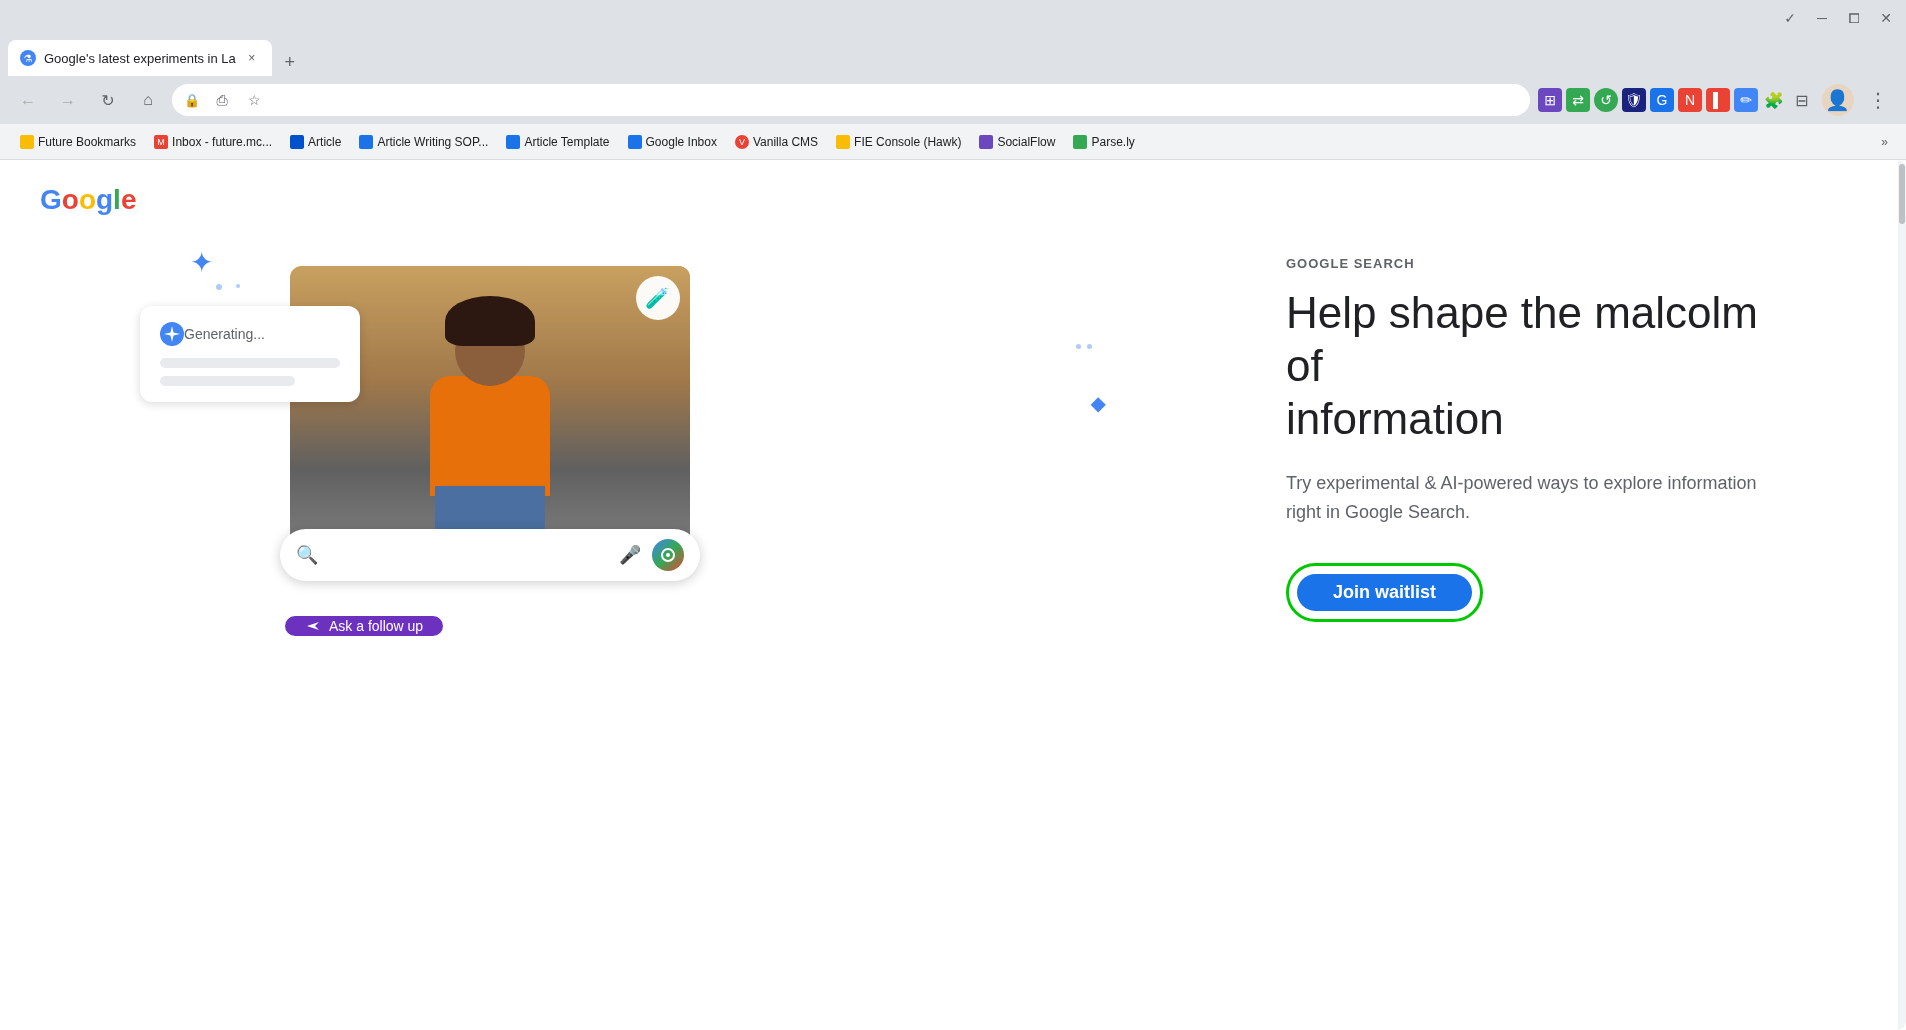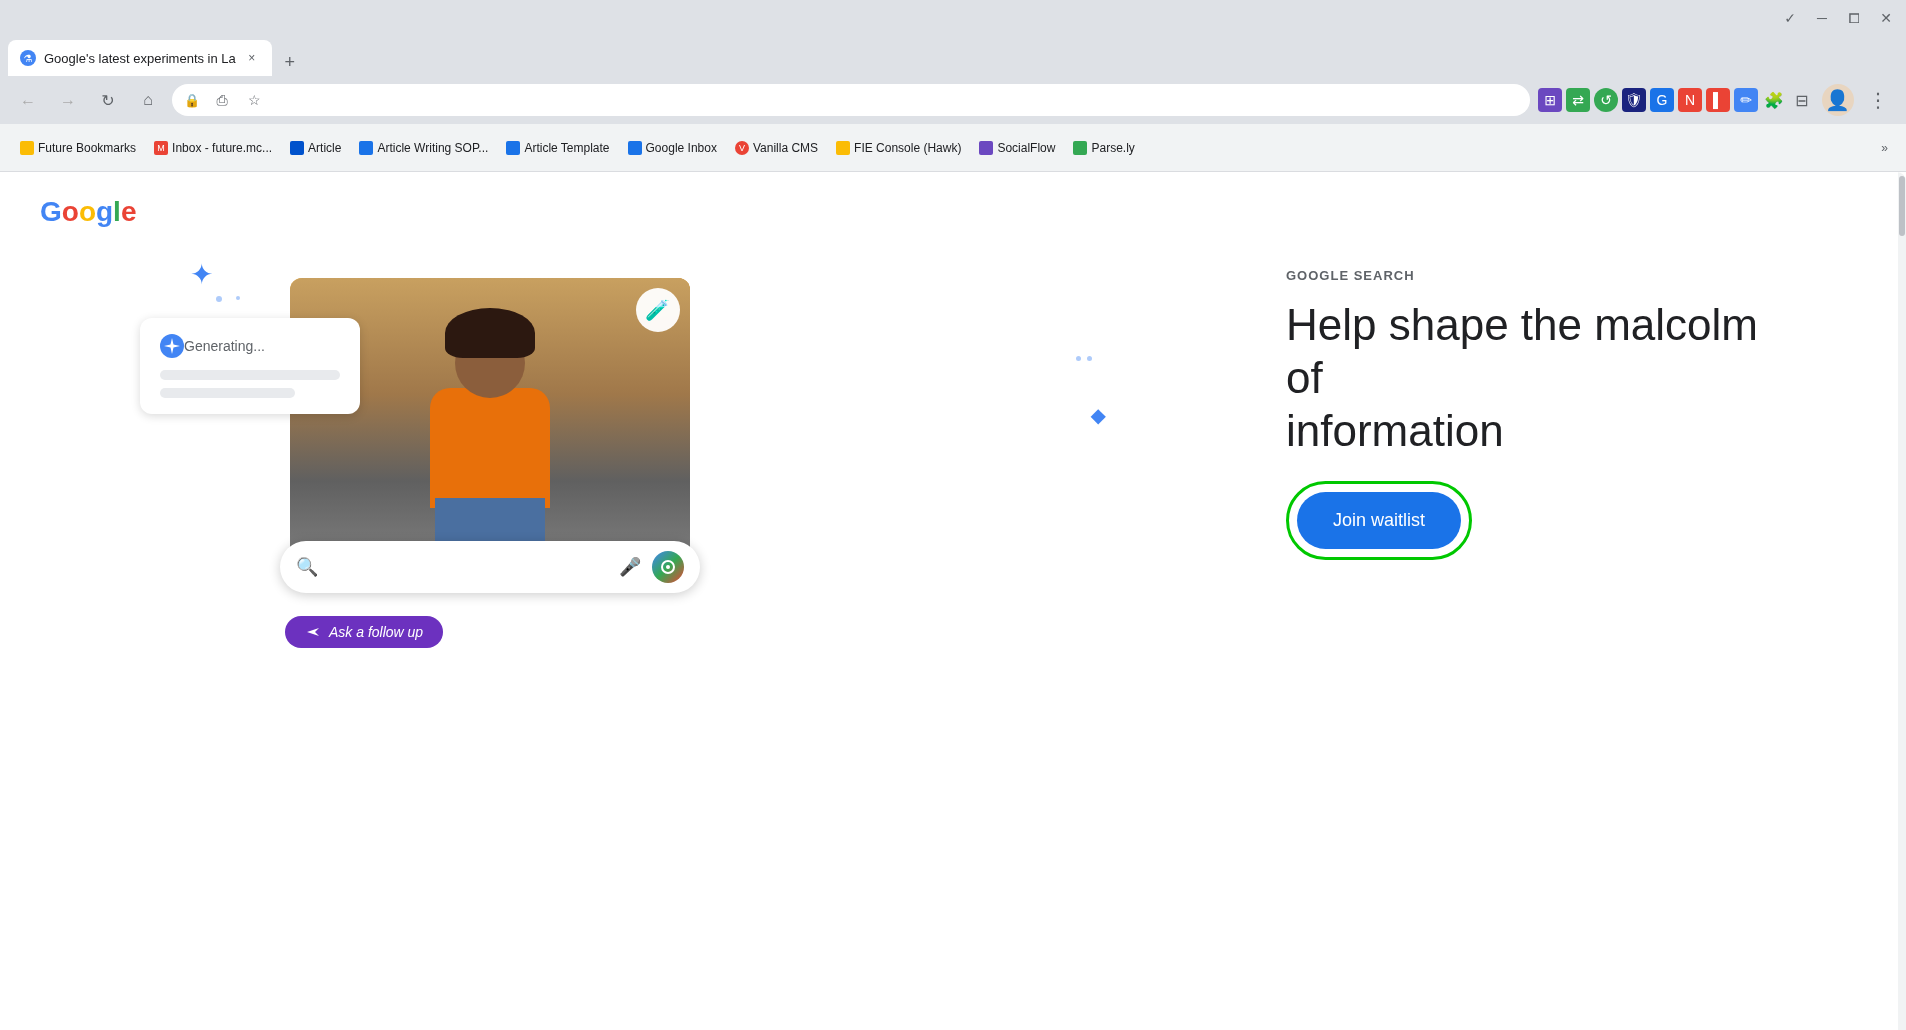--- a/index.html
+++ b/index.html
@@ -194,21 +194,21 @@
       cursor: pointer;
     }
 
     
     .bookmarks-bar {
       display: flex;
       align-items: center;
       background: #f1f3f4;
       padding: 4px 12px;
       gap: 2px;
-      height: 48px;
+      height: 36px;
       border-bottom: 1px solid #dadce0;
       overflow: hidden;
     }
 
     .bookmark-item {
       display: flex;
       align-items: center;
       gap: 4px;
       padding: 4px 8px;
       border-radius: 16px;
@@ -454,28 +454,27 @@
     }
 
     
     .follow-up-btn {
       position: absolute;
       bottom: -20px;
       left: 165px;
       background: #6c31bf;
       color: white;
       border-radius: 20px;
-      padding: 8px 20px;
+      padding: 2px 20px;
       font-size: 14px;
       display: flex;
       align-items: center;
       gap: 8px;
       cursor: pointer;
       z-index: 10;
-      font-style: italic;
     }
 
     
     .flask-icon-overlay {
       position: absolute;
       top: 10px;
       right: 10px;
       width: 44px;
       height: 44px;
       background: rgba(255,255,255,0.95);
@@ -522,23 +521,23 @@
       border: 3px solid #00c800;
       border-radius: 50px;
       padding: 8px;
     }
 
     .join-waitlist-btn {
       background: #1a73e8;
       color: white;
       border: none;
       border-radius: 40px;
-      padding: 18px 36px;
+      padding: 8px 36px;
       font-size: 18px;
-      font-weight: 400;
+      font-weight: 700;
       cursor: pointer;
       display: block;
     }
   </style>
 </head>
 <body>
 
 <div>
 
   <div class="title-bar">
@@ -727,20 +726,21 @@
         </div>
 
       </div>
 
       <div class="description-area">
         <div class="product-category">GOOGLE SEARCH</div>
         <div class="product-title">
           <span>Help shape the malcolm of</span><br>
           <span>information</span>
         </div>
+        <div class="product-description">Try experimental &amp; AI-powered ways to explore information right in Google Search.</div>
 
         
         <div class="waitlist-container">
           <button class="join-waitlist-btn">Join waitlist</button>
         </div>
       </div>
 
     </div>
   </div>
 

